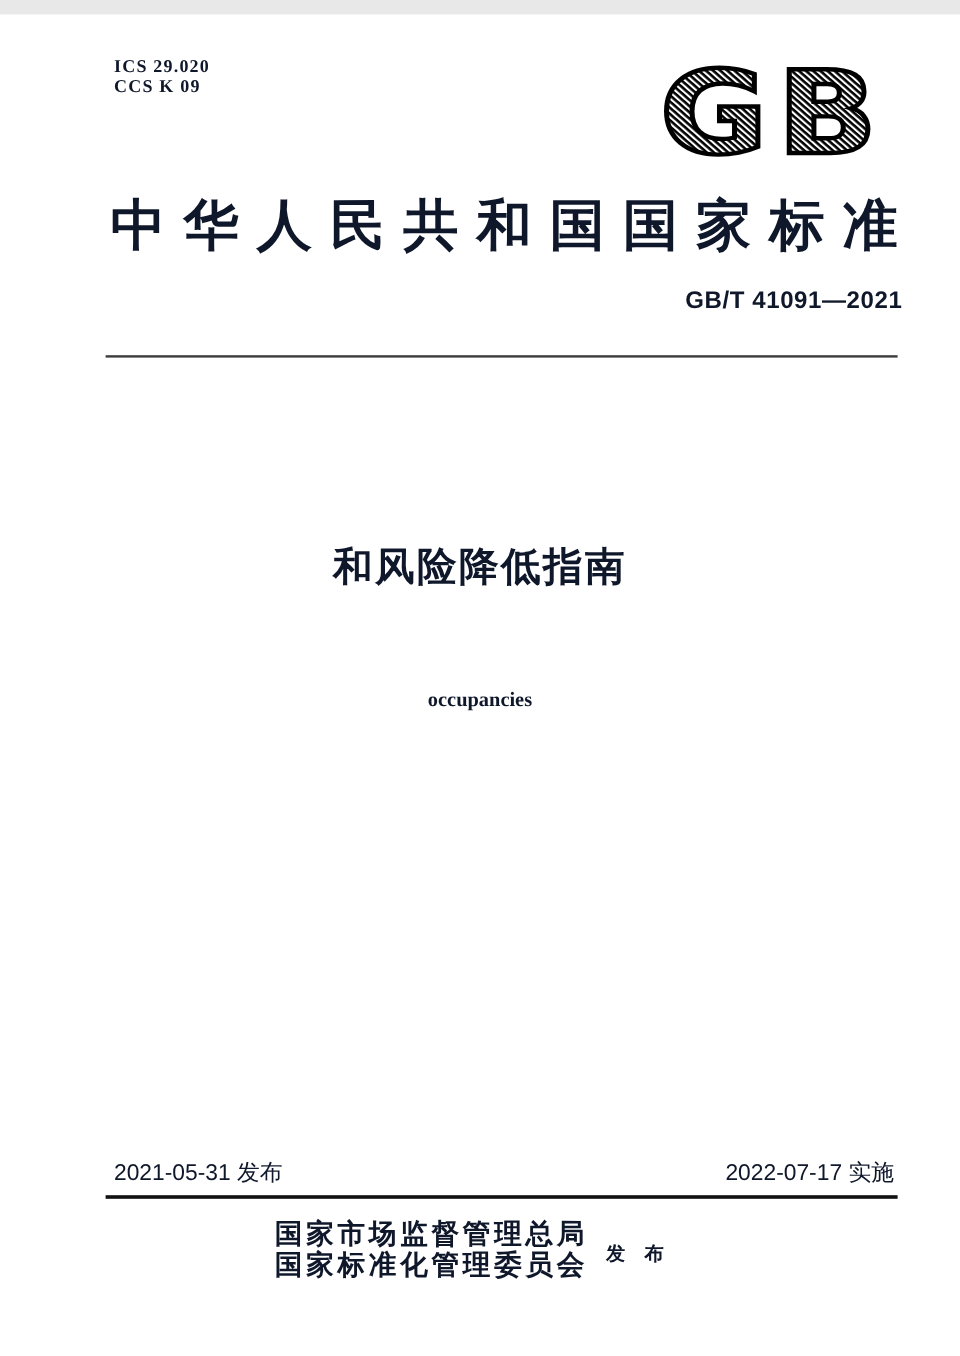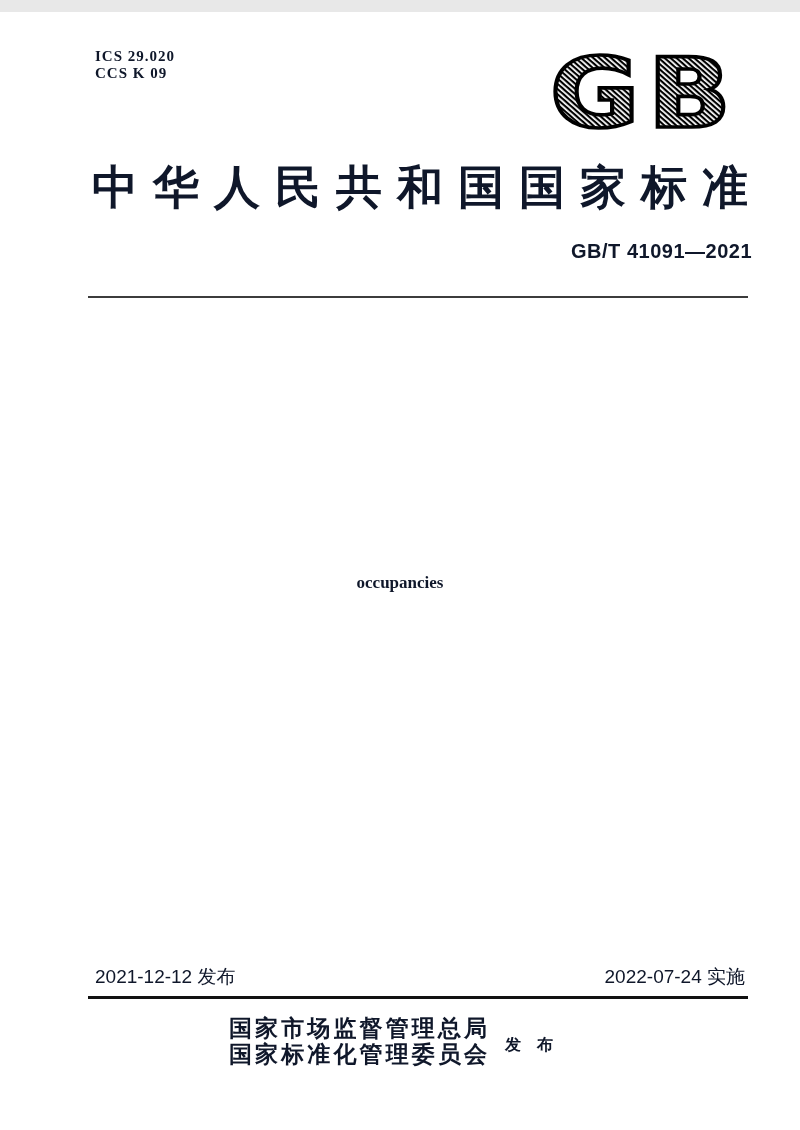--- a/index.html
+++ b/index.html
@@ -156,29 +156,30 @@
     </g>
   </svg>
 
   <div class="national-heading">中华人民共和国国家标准</div>
 
   <div class="std-number">GB/T 41091—2021</div>
 
   <div class="rule-top"></div>
 
   <div class="title-cn">
+    <div>和风险降低指南</div>
   </div>
 
   <div class="title-en">
     <div>occupancies</div>
   </div>
 
   <div class="dates-row">
-    <span>2021-12-12 发布</span>
-    <span>2022-07-24 实施</span>
+    <span>2021-05-31 发布</span>
+    <span>2022-07-17 实施</span>
   </div>
 
   <div class="rule-bottom"></div>
 
   <div class="publisher-block">
     <div class="publisher-names">
       <div class="jline">国家市场监督管理总局</div>
       <div class="jline">国家标准化管理委员会</div>
     </div>
     <div class="publish-label">发 布</div>

